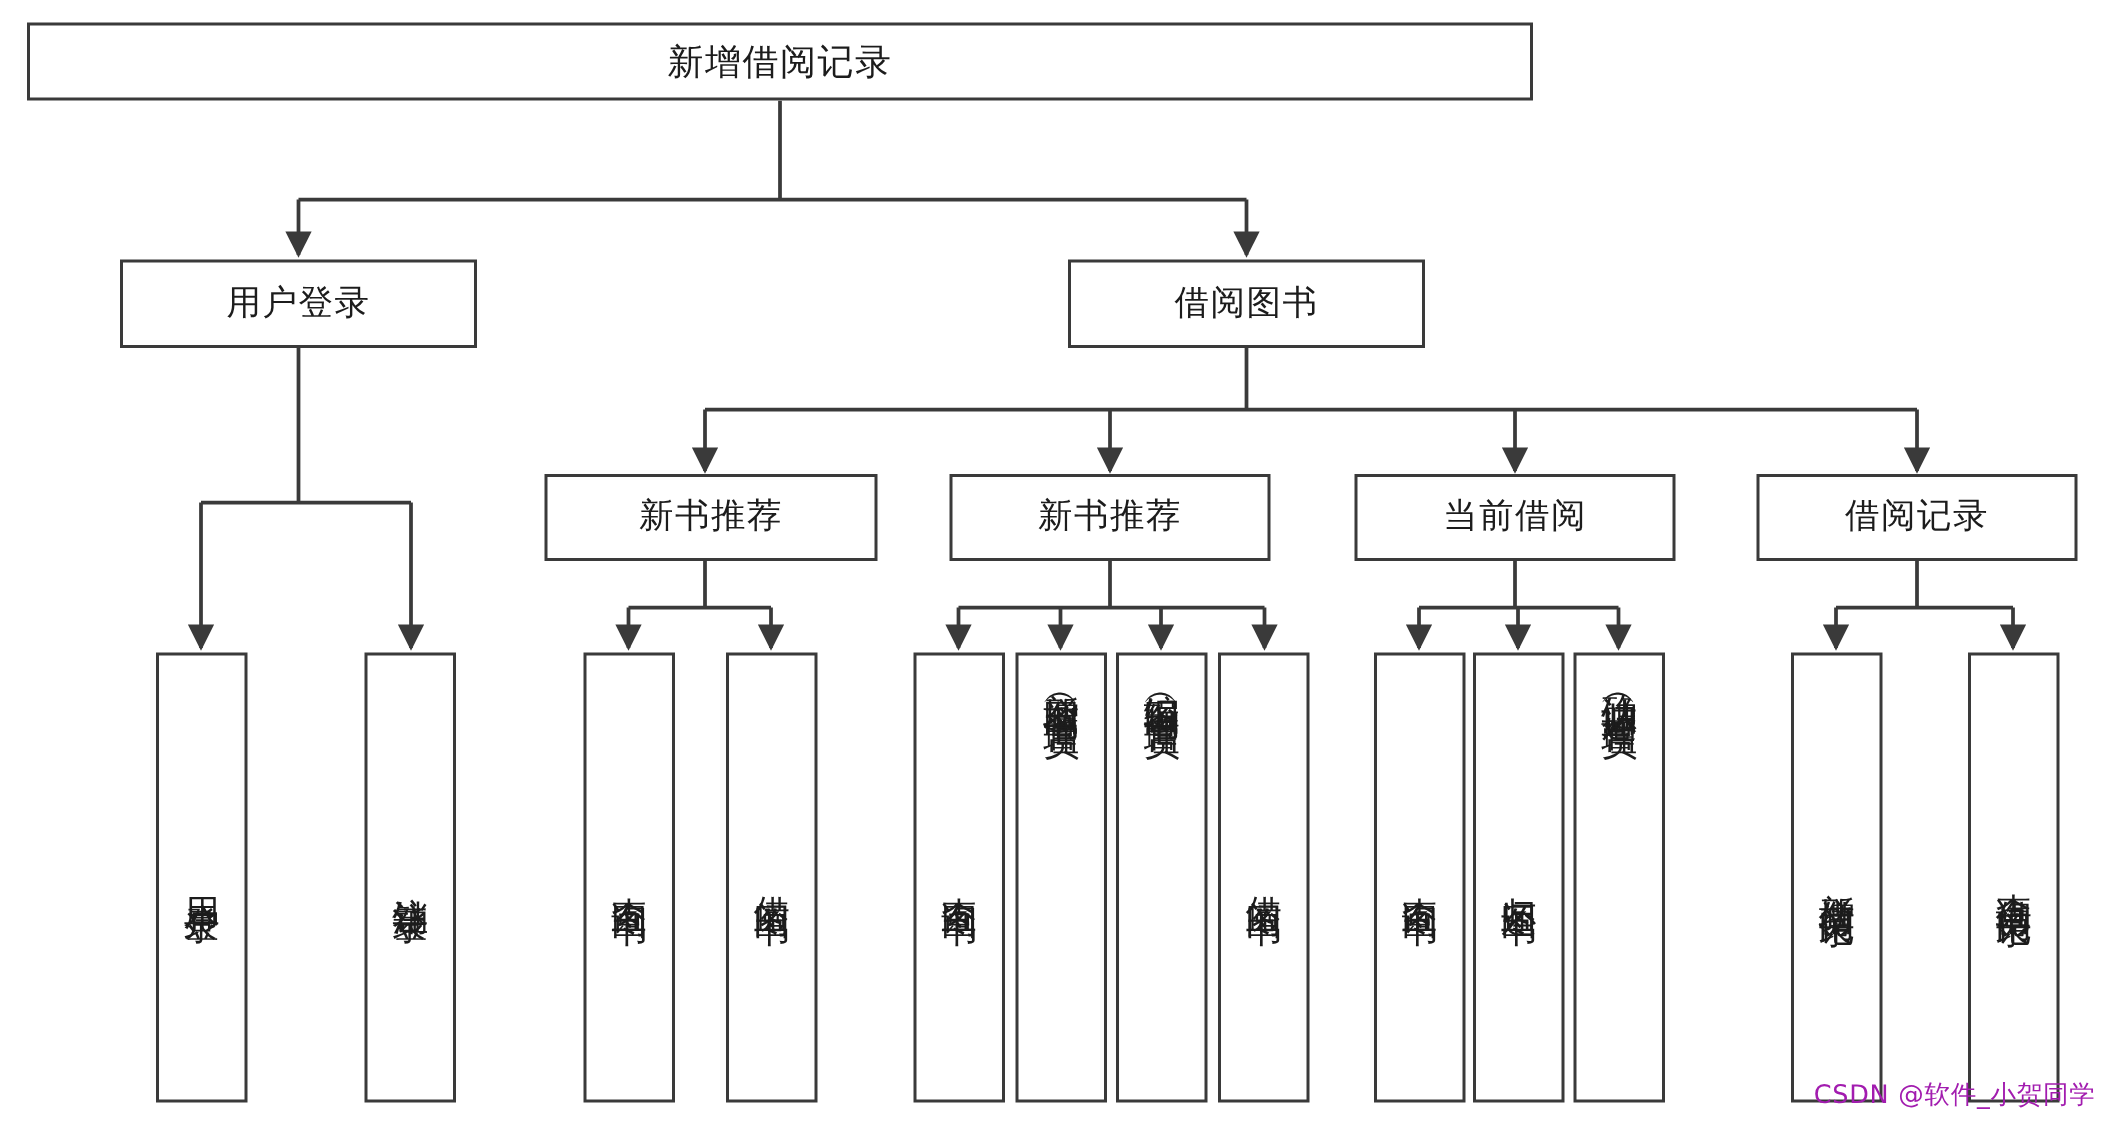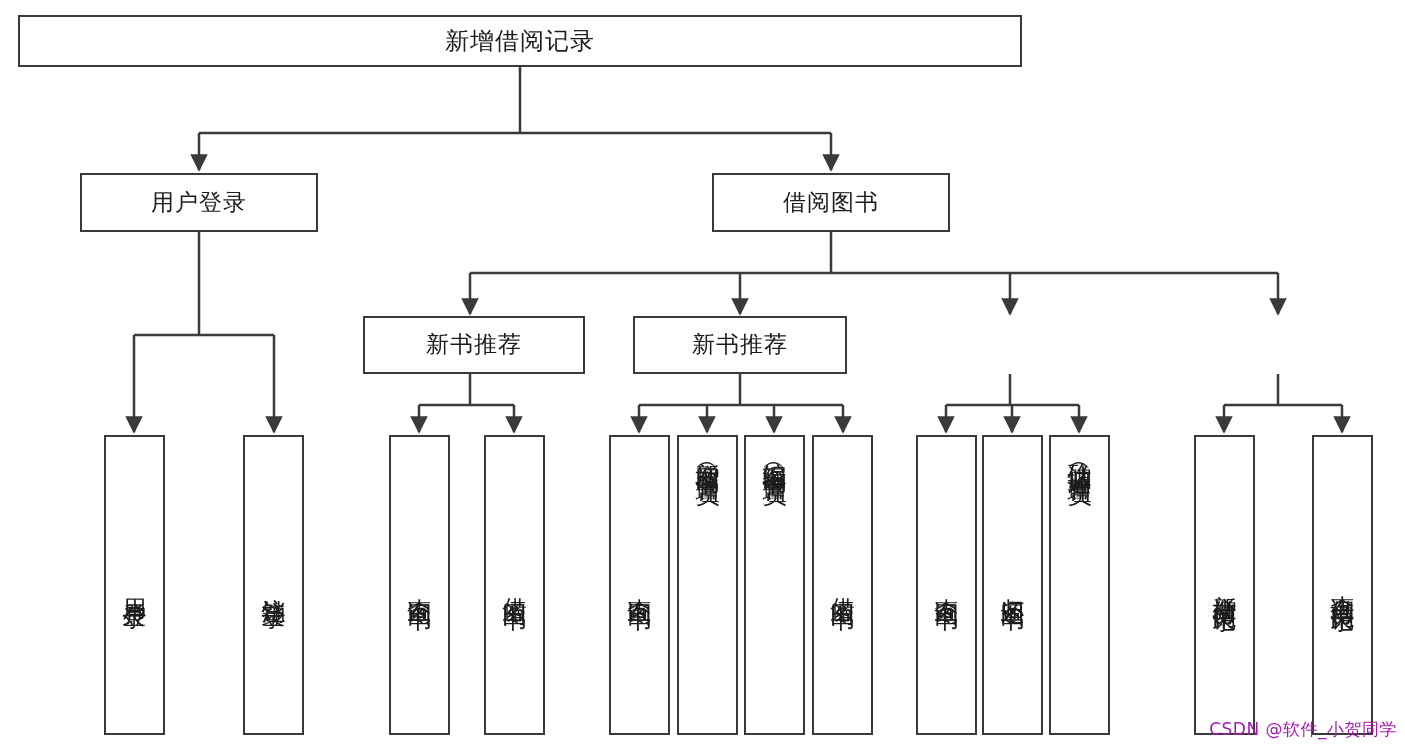--- a/index.html
+++ b/index.html
@@ -142,20 +142,26 @@
   <div class="node horizontal" style="left:712px; top:173px; width:238px; height:59px;">
     <span class="node-label">借阅图书</span>
   </div>
 
   <div class="node horizontal" style="left:363px; top:316px; width:222px; height:58px;">
     <span class="node-label">新书推荐</span>
   </div>
   <div class="node horizontal" style="left:633px; top:316px; width:214px; height:58px;">
     <span class="node-label">新书推荐</span>
   </div>
+  <div class="node horizontal" style="left:903px; top:316px; width:214px; height:58px;">
+    <span class="node-label">当前借阅</span>
+  </div>
+  <div class="node horizontal" style="left:1171px; top:316px; width:214px; height:58px;">
+    <span class="node-label">借阅记录</span>
+  </div>
 
   <div class="node vertical v-centered" style="left:104px; top:435px; width:61px; height:300px;">
     <span class="node-label">用户登录</span>
   </div>
   <div class="node vertical v-centered" style="left:243px; top:435px; width:61px; height:300px;">
     <span class="node-label">注销登录</span>
   </div>
 
   <div class="node vertical v-centered" style="left:389px; top:435px; width:61px; height:300px;">
     <span class="node-label">查询图书</span>

